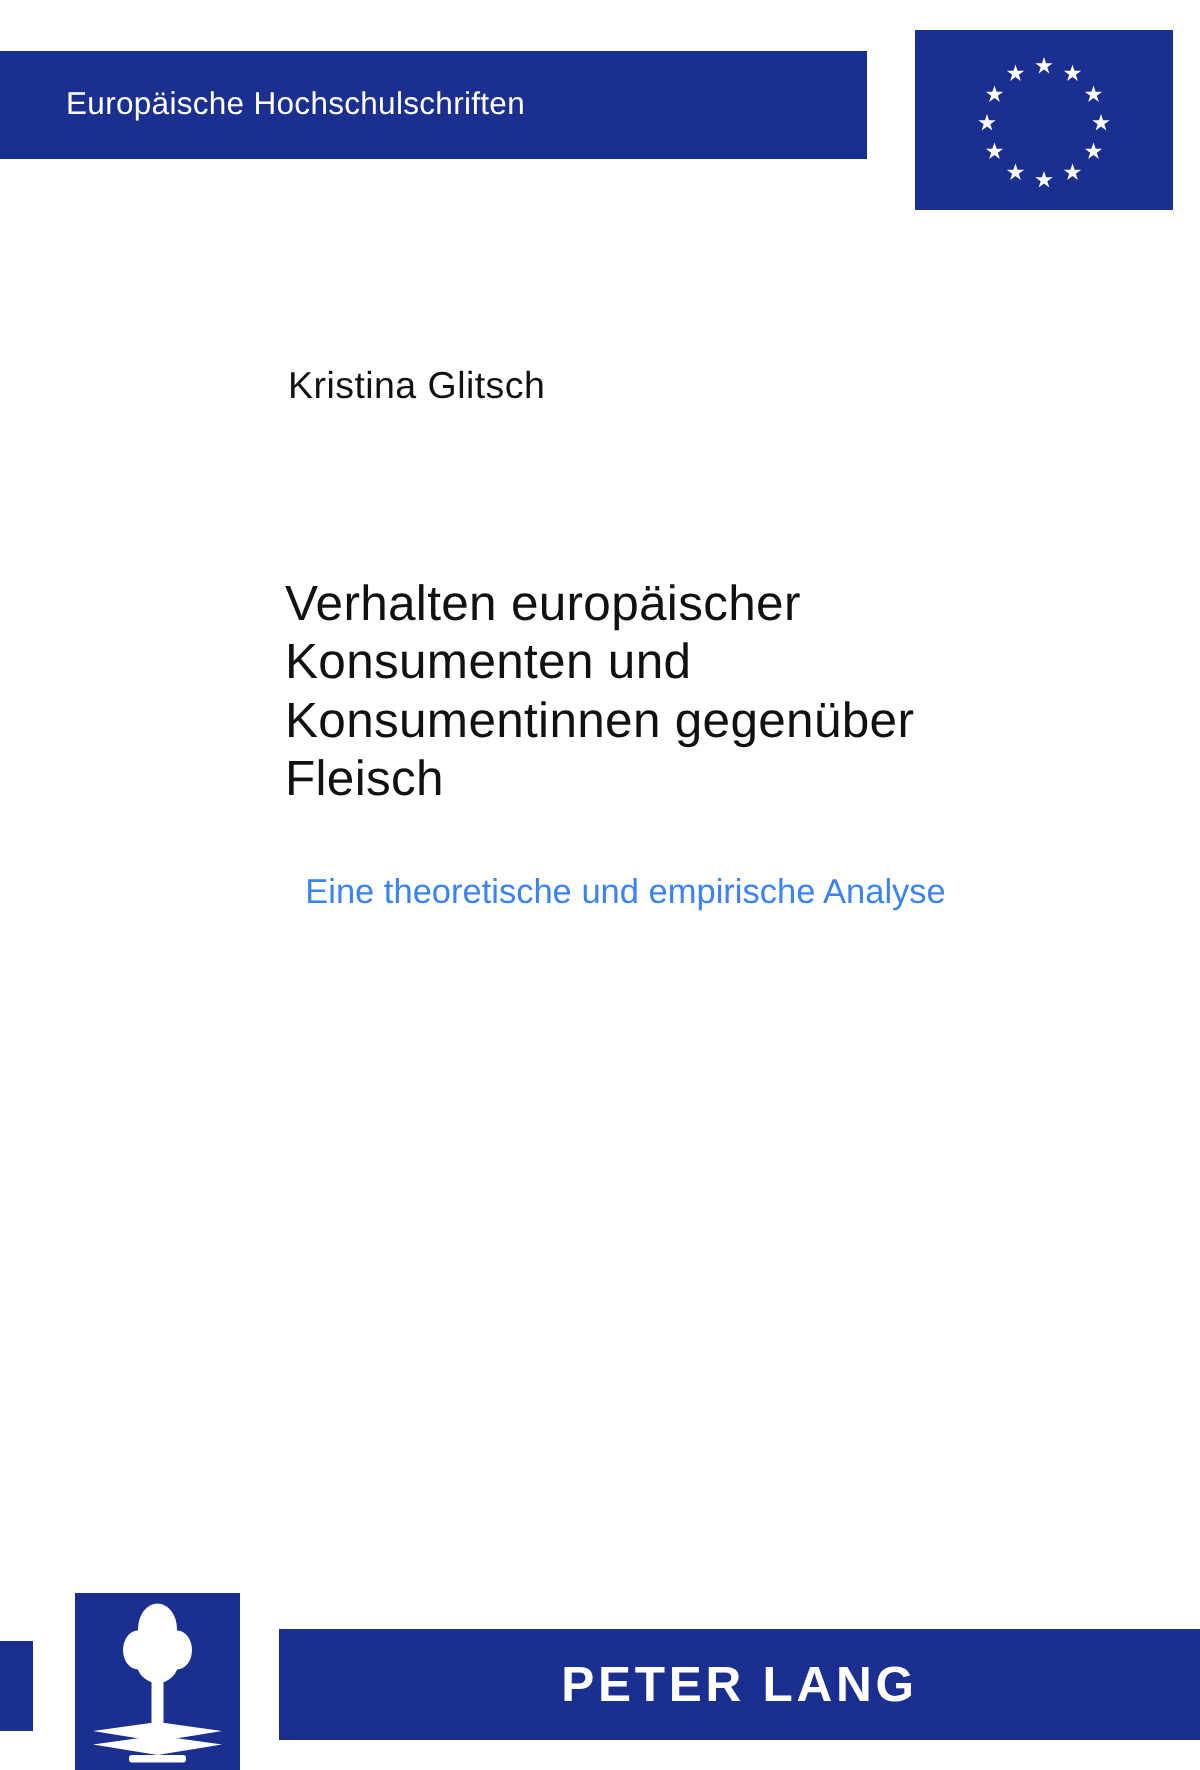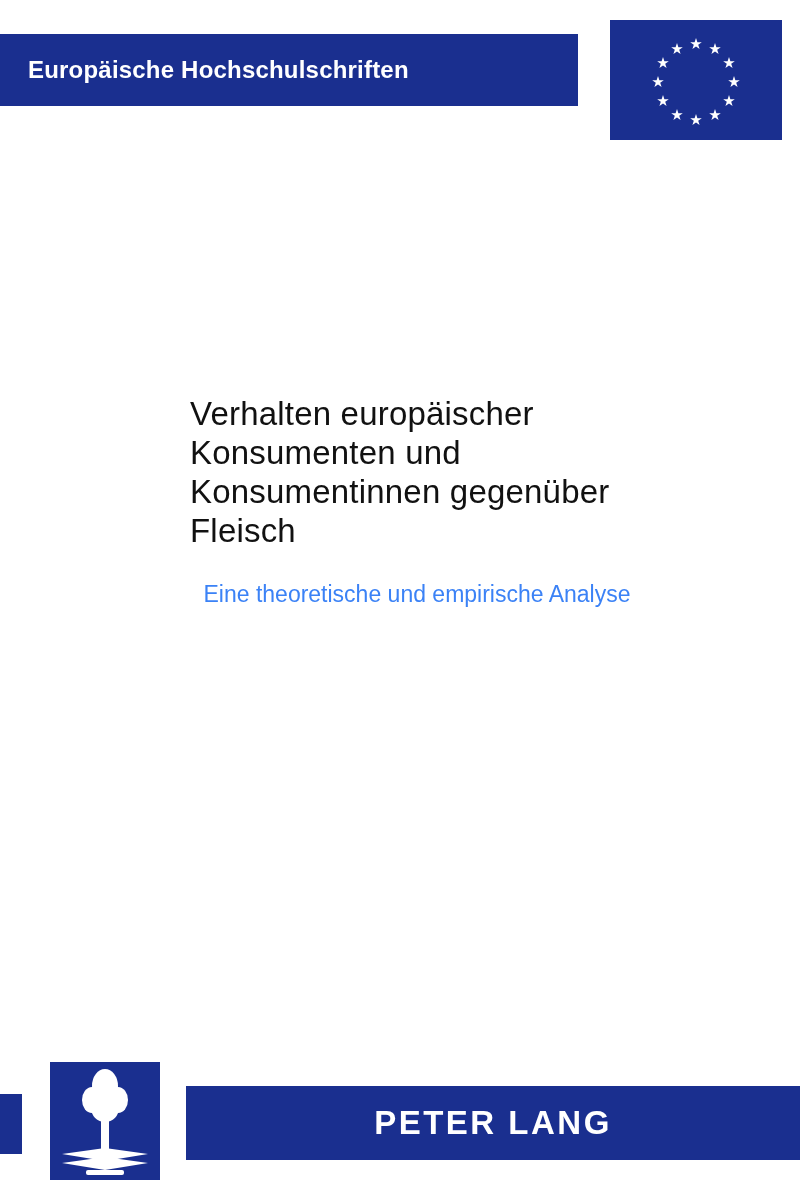--- a/index.html
+++ b/index.html
@@ -23,25 +23,24 @@
     left: 0;
     top: 34px;
     width: 578px;
     height: 72px;
     background: #1a2f8f;
     display: flex;
     align-items: center;
   }
   .series-banner-text {
     color: #ffffff;
-    font-size: 24px;
+    font-size: 21px;
     letter-spacing: 0.2px;
-    padding-left: 28px;
+    padding-left: 44px;
     white-space: nowrap;
-    font-weight: bold;
   }
   
   .eu-flag {
     position: absolute;
     left: 610px;
     top: 20px;
     width: 172px;
     height: 120px;
     background: #1a2f8f;
   }
@@ -64,21 +63,20 @@
   
   .title {
     position: absolute;
     left: 190px;
     top: 382px;
     width: 520px;
     font-size: 33px;
     line-height: 39px;
     color: #111111;
     letter-spacing: 0.2px;
-    margin-top: 12px;
   }
   
   .subtitle {
     position: absolute;
     left: 182px;
     top: 578px;
     width: 470px;
     font-size: 23px;
     line-height: 32px;
     color: #3b82f6;
@@ -146,20 +144,21 @@
         <polygon points="86,94 87.4,98.2 91.8,98.2 88.2,100.8 89.6,105 86,102.4 82.4,105 83.8,100.8 80.2,98.2 84.6,98.2"></polygon>
         <polygon points="67,89 68.4,93.2 72.8,93.2 69.2,95.8 70.6,100 67,97.4 63.4,100 64.8,95.8 61.2,93.2 65.6,93.2"></polygon>
         <polygon points="53,75 54.4,79.2 58.8,79.2 55.2,81.8 56.6,86 53,83.4 49.4,86 50.8,81.8 47.2,79.2 51.6,79.2"></polygon>
         <polygon points="48,56 49.4,60.2 53.8,60.2 50.2,62.8 51.6,67 48,64.4 44.4,67 45.8,62.8 42.2,60.2 46.6,60.2"></polygon>
         <polygon points="53,37 54.4,41.2 58.8,41.2 55.2,43.8 56.6,48 53,45.4 49.4,48 50.8,43.8 47.2,41.2 51.6,41.2"></polygon>
         <polygon points="67,23 68.4,27.2 72.8,27.2 69.2,29.8 70.6,34 67,31.4 63.4,34 64.8,29.8 61.2,27.2 65.6,27.2"></polygon>
       </g>
     </svg>
   </div>
 
+  <div class="author">Kristina Glitsch</div>
 
   <div class="title">Verhalten europäischer Konsumenten und Konsumentinnen gegenüber Fleisch</div>
 
   <div class="subtitle">Eine theoretische und empirische Analyse</div>
 
   <div class="left-strip"></div>
 
   <div class="publisher-logo">
     <svg width="110" height="118" viewBox="0 0 110 118" xmlns="http://www.w3.org/2000/svg" aria-hidden="true">
       <g fill="#ffffff">

